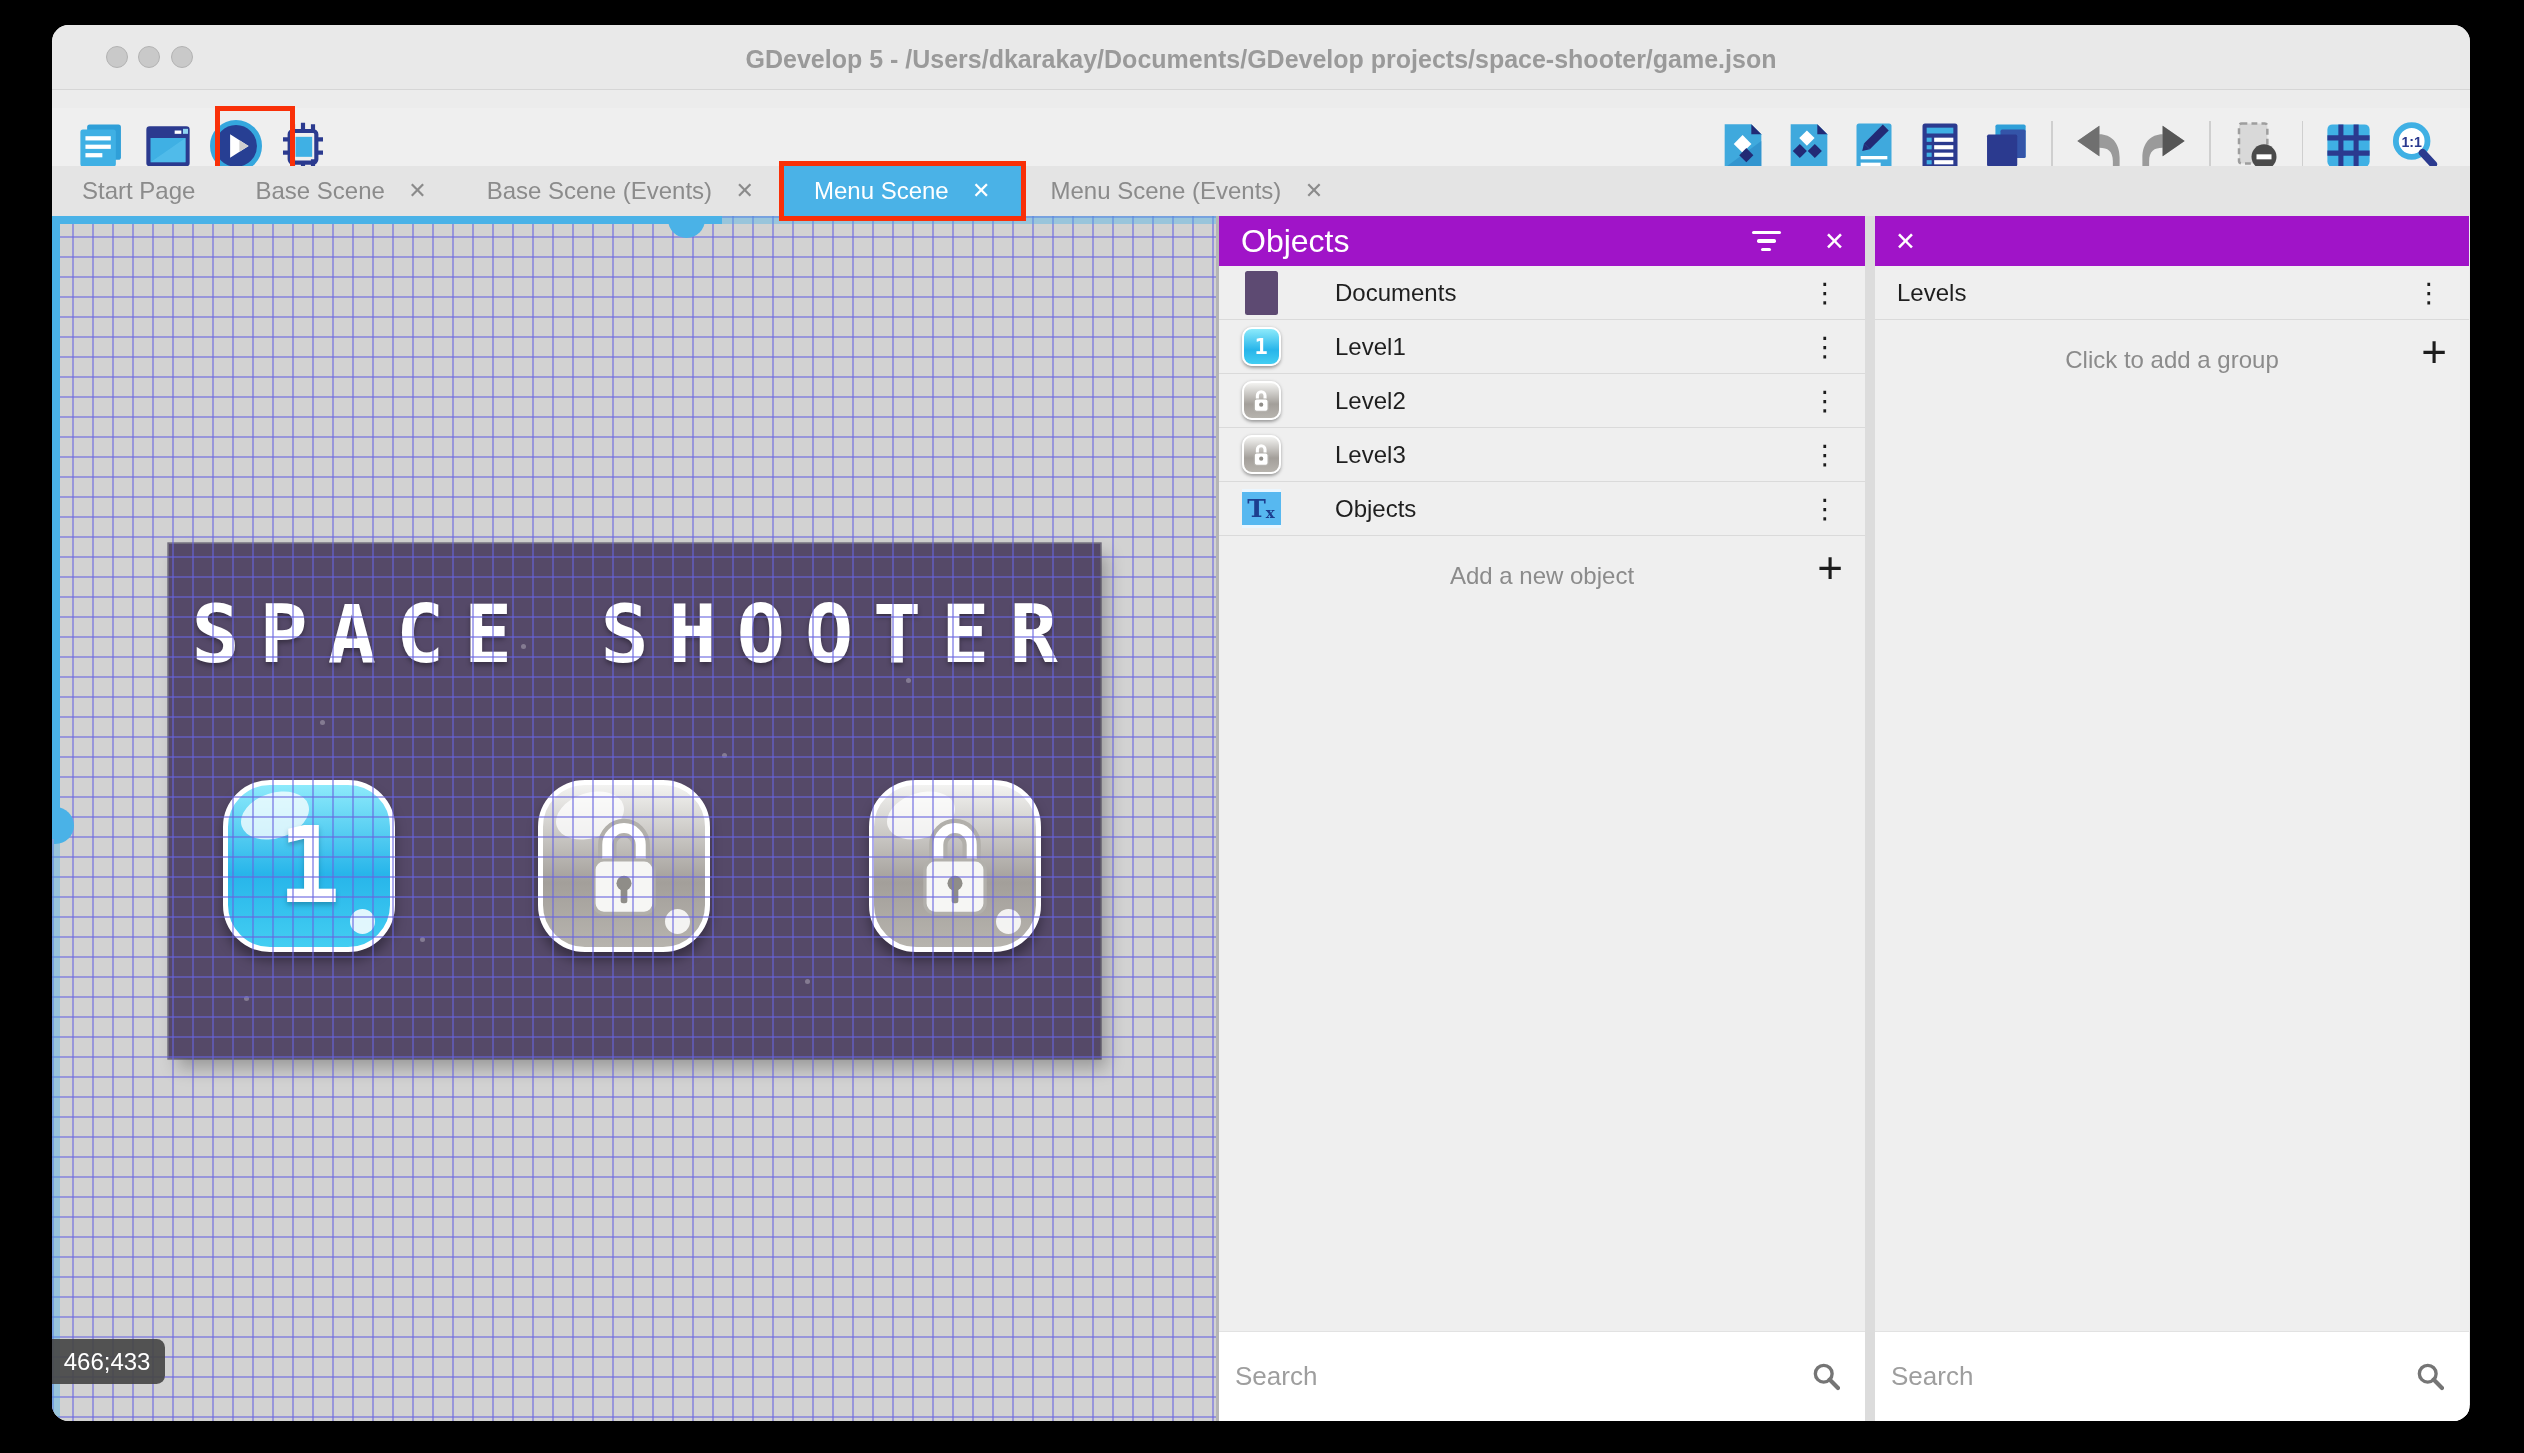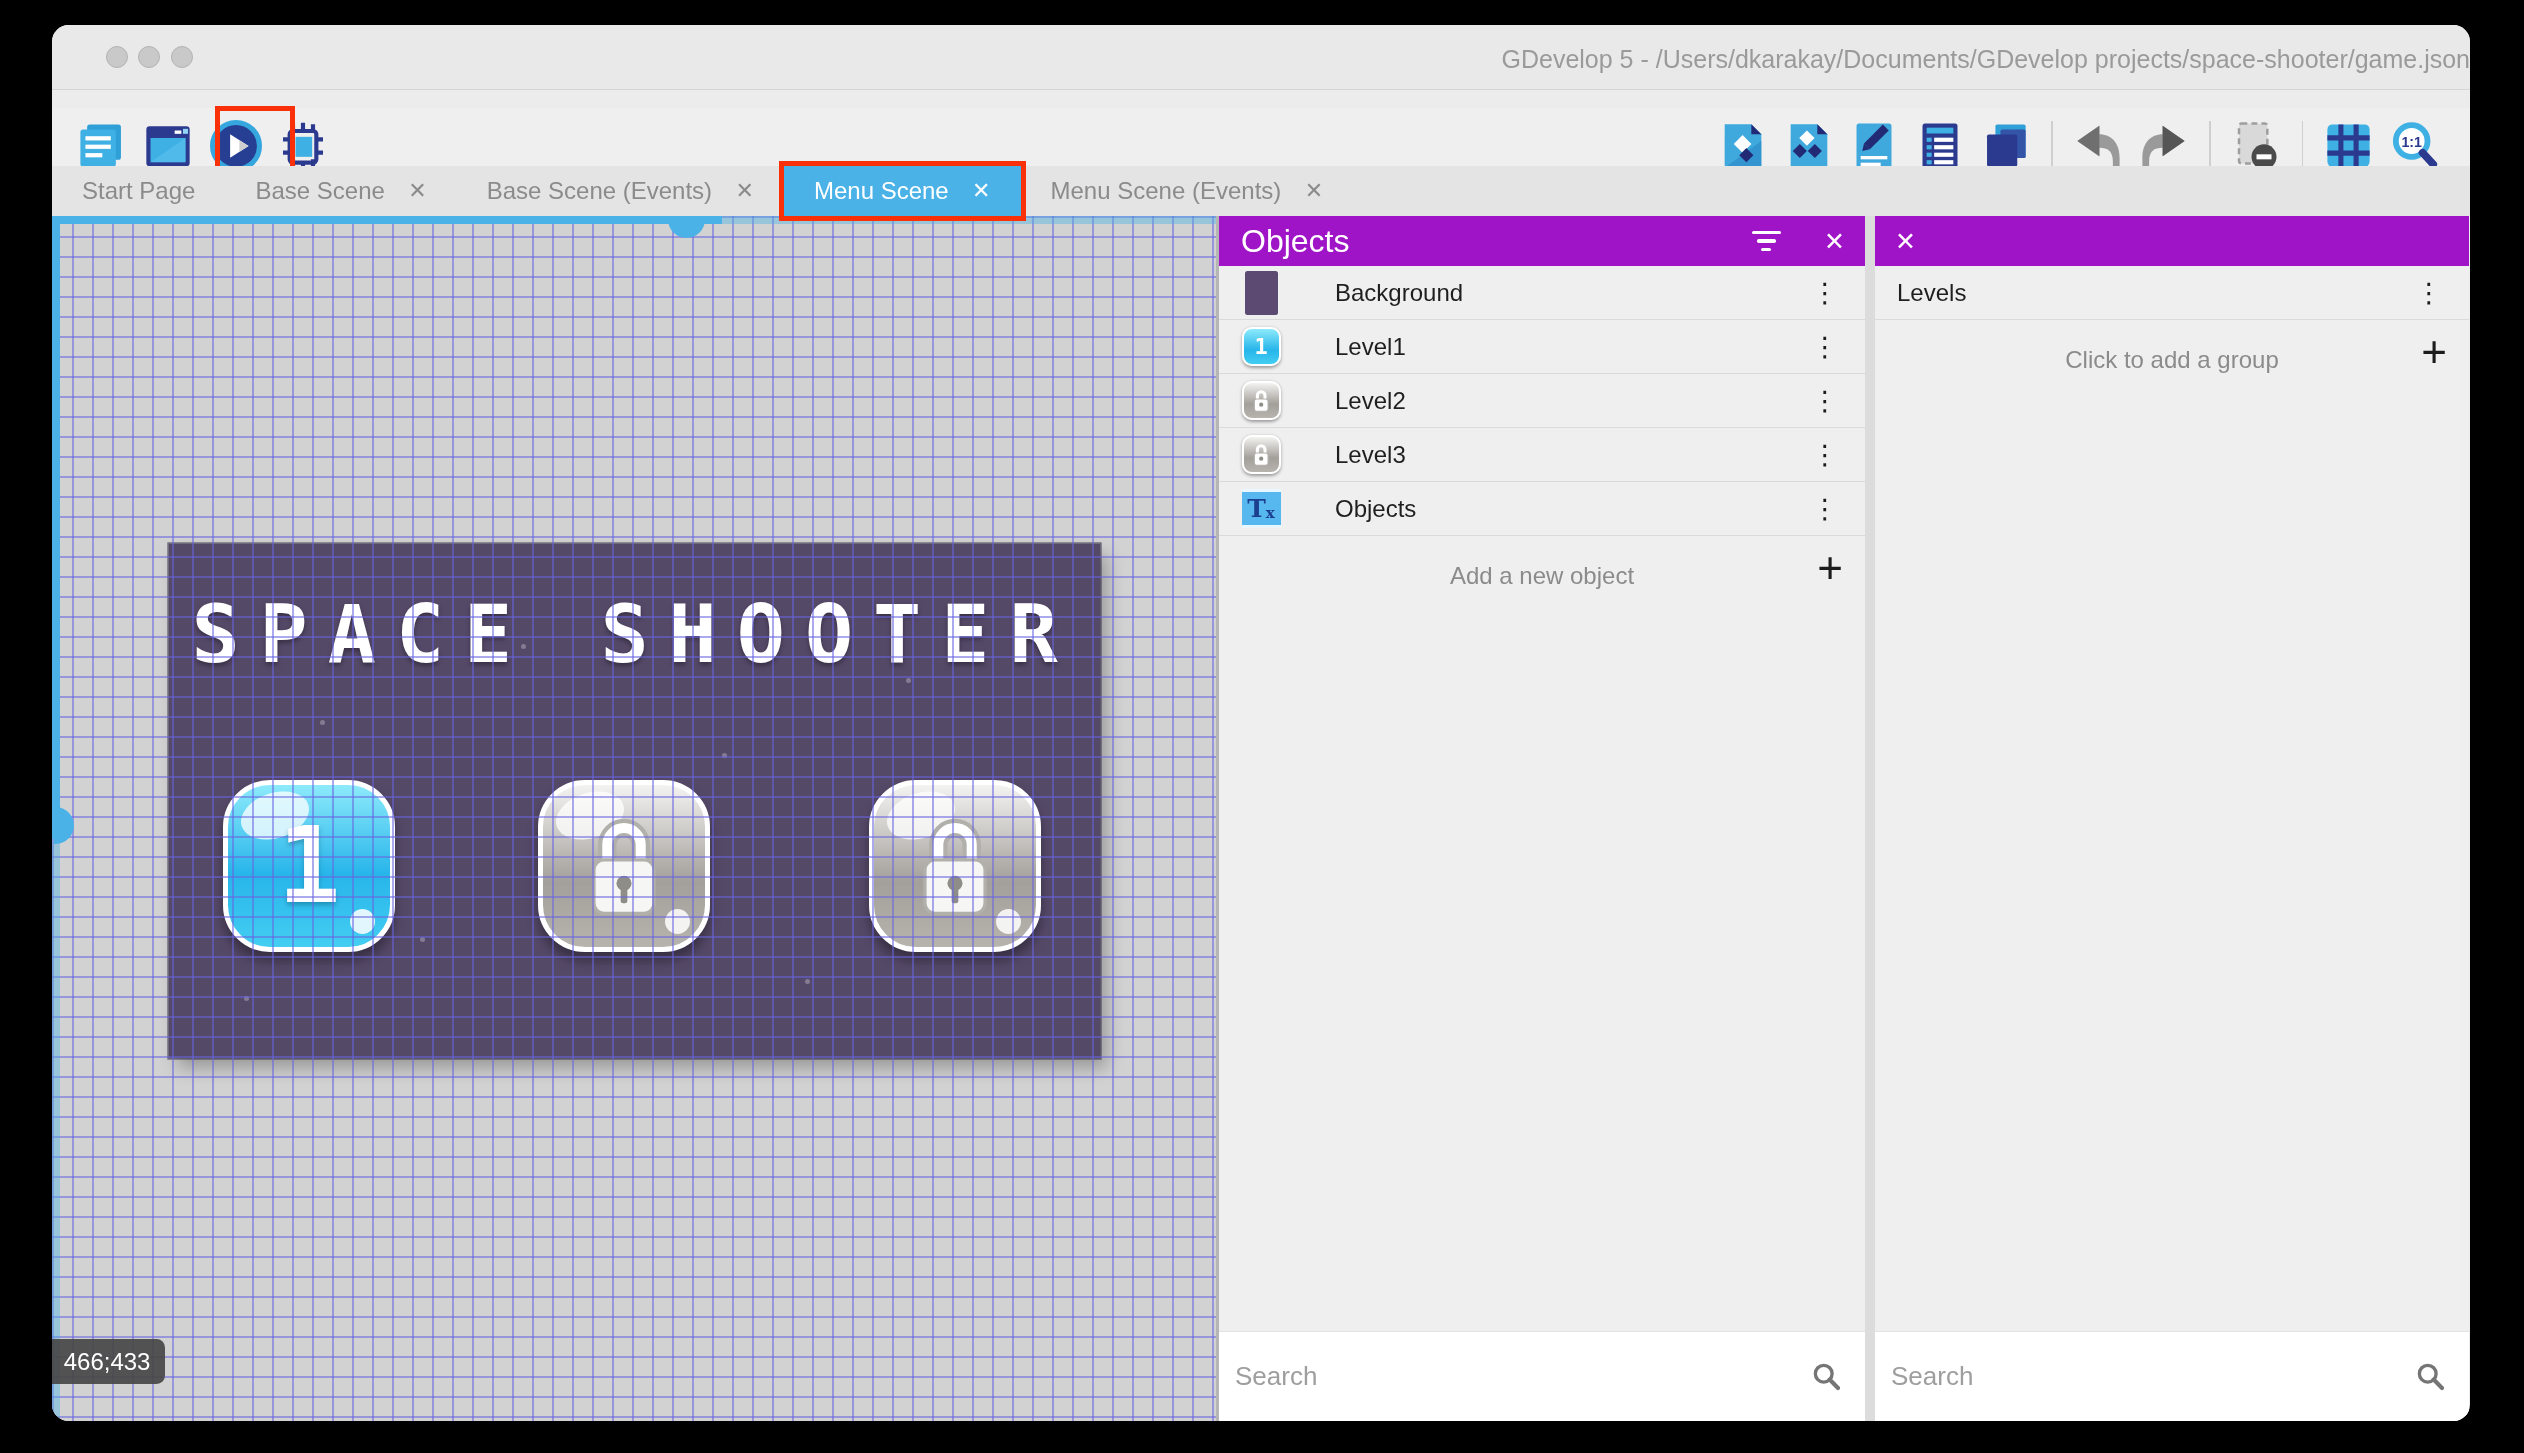--- a/index.html
+++ b/index.html
@@ -10,21 +10,21 @@
             background:#ececec; border-radius:16.7px; overflow:hidden;
             box-shadow:0 30px 75px rgba(0,0,0,.6); }
 
   
   .titlebar { position:absolute; left:0; top:0; right:0; height:65px; background:#e9e9e9;
               border-bottom:0.8px solid #d6d6d6; }
   .traffic { position:absolute; top:50%; margin-top:-11px; width:22px; height:22px; border-radius:50%;
              background:#c9c9c9; border:0.8px solid #b3b3b3; }
   .t1{left:54px;} .t2{left:86px;} .t3{left:119px;}
   .win-title { position:absolute; left:0; right:0; top:0; height:57px; line-height:69px;
-               text-align:right; color:#9a9a9a; font-size:25px; font-weight:400; }
+               text-align:center; color:#9a9a9a; font-size:25px; font-weight:700; }
 
   
   .toolbar { position:absolute; left:0; top:83px; right:0; height:75px; background:#efefef; }
   .tb-left { position:absolute; left:22px; top:0; height:100%; display:flex; align-items:center; gap:13.4px; }
   .tb-right{ position:absolute; right:28.5px; top:0; height:100%; display:flex; align-items:center; gap:11.7px; }
   .tb-btn { width:54px; height:54px; display:flex; align-items:center; justify-content:center; }
   .tb-sep { width:1.7px; height:49px; background:#cfcfcf; margin:0 6.7px; }
   .red-box { position:absolute; border:5px solid #f93008; pointer-events:none; }
   .play-red { left:141px; top:-2.5px; width:80px; height:80px; }
 
@@ -382,21 +382,21 @@
             <i></i>
             <i></i>
           </span>
         <span class="ph-close">✕</span>
       </div>
       <div class="rows">
         <div class="obj-row">
           <span class="obj-thumb">
               <span class="thumb-bg"></span>
             </span>
-          <span class="obj-label">Background</span>
+          <span class="obj-label">Documents</span>
           <span class="kebab">⋮</span>
         </div>
         <div class="obj-row">
           <span class="obj-thumb">
               <span class="thumb-btn cyan">1</span>
             </span>
           <span class="obj-label">Level1</span>
           <span class="kebab">⋮</span>
         </div>
         <div class="obj-row">

